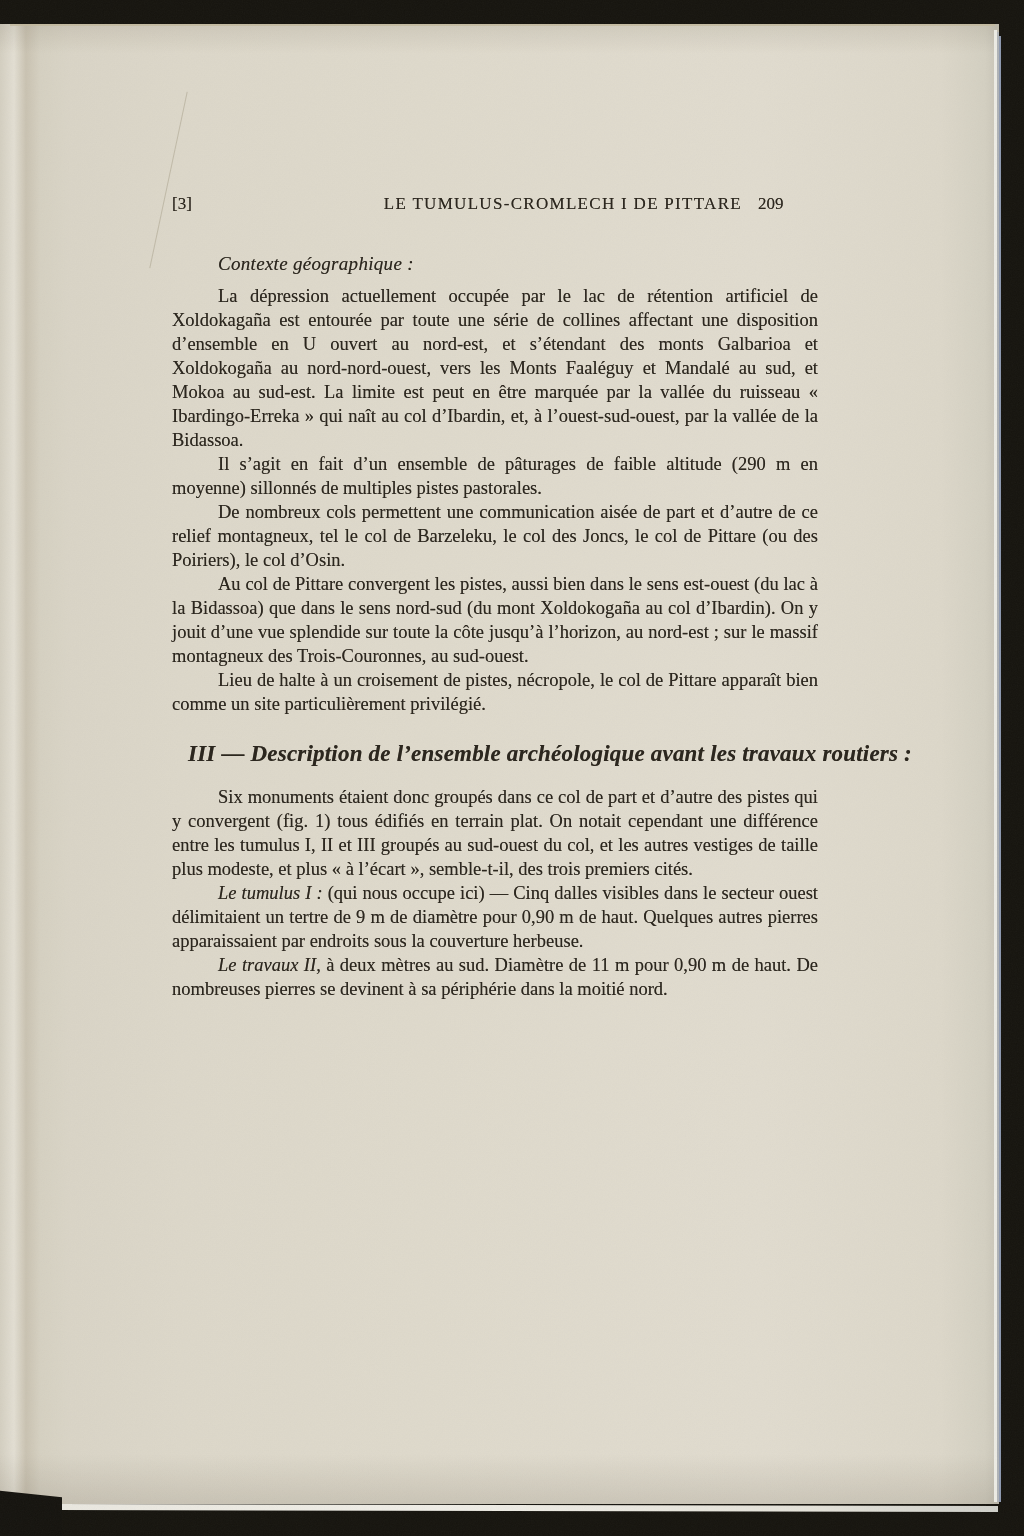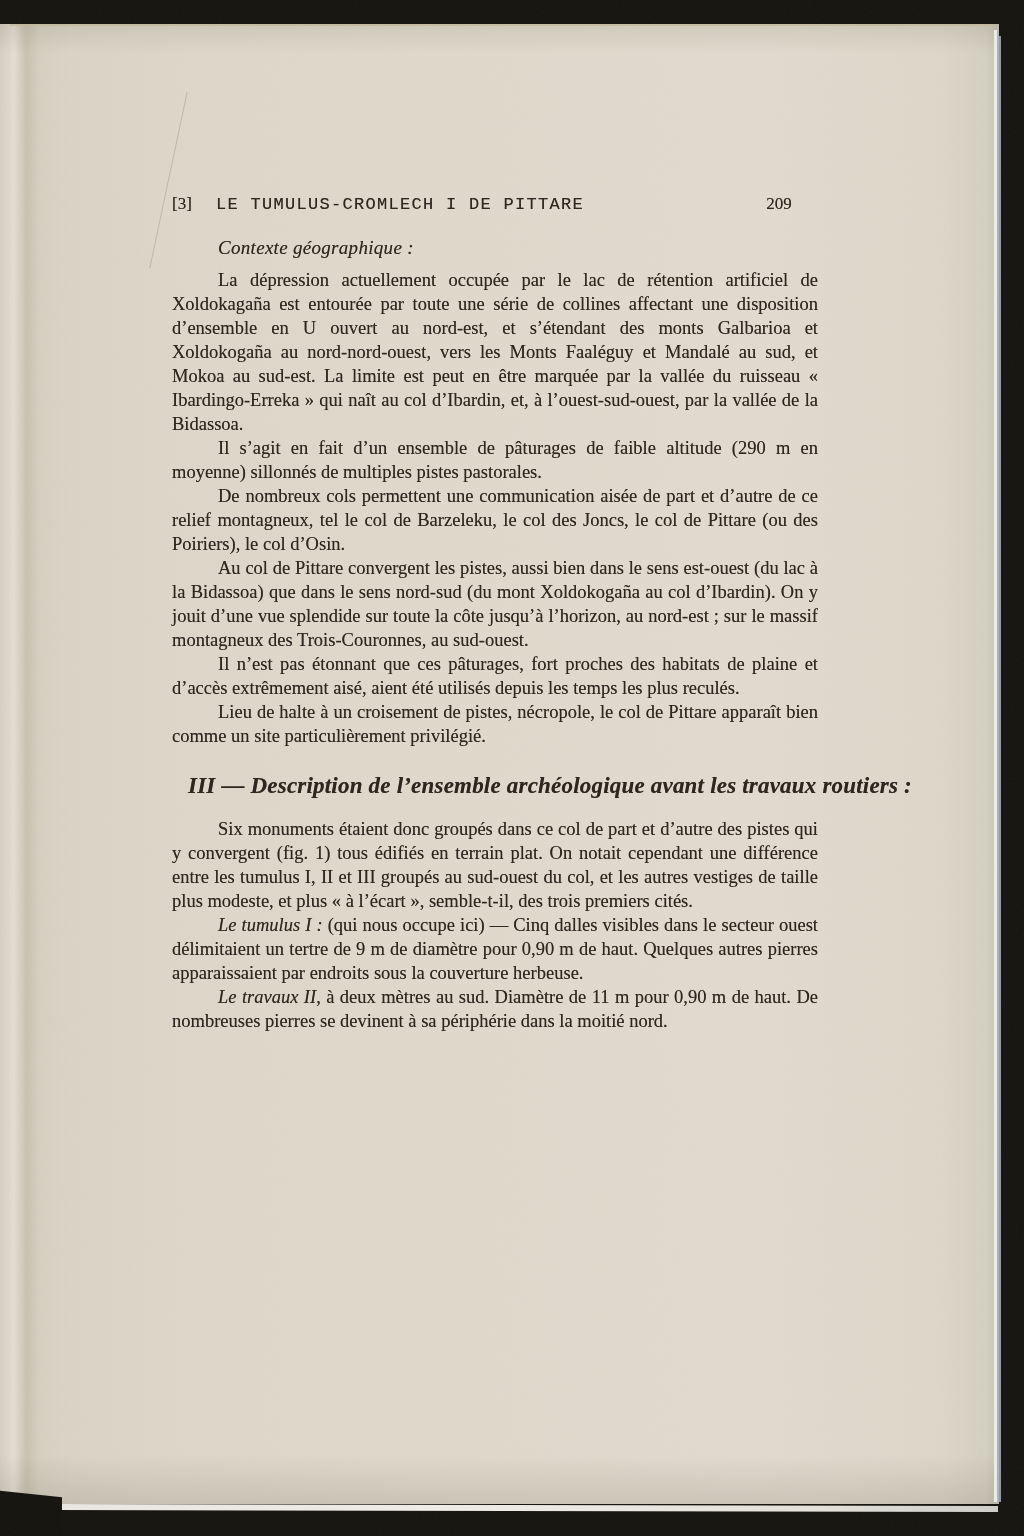--- a/index.html
+++ b/index.html
@@ -49,29 +49,29 @@
     color:#29241c;
     font-size:18.5px; line-height:24px;
     text-shadow:0 0 0.5px rgba(45,38,26,0.55);
   }
   .runhead {
     margin-top:168px; height:24px;
     display:flex; align-items:baseline;
     font-size:17px;
   }
   .runhead .ref { width:60px; }
-  .runhead .title { flex:1; text-align:left; letter-spacing:1.3px; transform:translateX(-16px); white-space:nowrap;font-family:Liberation Mono, monospace; }
-  .runhead .pagenum { width:60px; text-align:center; padding-right:18px; }
+  .runhead .title { flex:1; text-align:right; letter-spacing:1.3px; transform:translateX(-16px); white-space:nowrap; }
+  .runhead .pagenum { width:60px; text-align:left; padding-right:18px; }
 
   h2.ctx {
     font-weight:normal; font-style:italic;
     font-size:19px; line-height:24px;
     padding-left:46px; letter-spacing:0.3px;
   }
-  h2.ctx.first { margin-top:20px; margin-bottom:8px; }
+  h2.ctx.first { margin-top:36px; margin-bottom:8px; }
 
   p.body {
     text-align:justify; text-justify:inter-word;
     text-indent:46px; hyphens:auto;
   }
   p.body .lead { font-style:italic; }
 
   h3.sec {
     font-weight:bold; font-size:23px; line-height:24px;
     margin:26px 0 19px 16px; white-space:nowrap; letter-spacing:0.2px;font-style:italic;
@@ -98,21 +98,20 @@
       </div>
 
       <h2 class="ctx first">Contexte géographique :</h2>
 
       <p class="body">La dépression actuellement occupée par le lac de rétention artificiel de Xoldokagaña est entourée par toute une série de collines affectant une disposition d’ensemble en U ouvert au nord-est, et s’étendant des monts Galbarioa et Xoldokogaña au nord-nord-ouest, vers les Monts Faaléguy et Mandalé au sud, et Mokoa au sud-est. La limite est peut en être marquée par la vallée du ruisseau « Ibardingo-Erreka » qui naît au col d’Ibardin, et, à l’ouest-sud-ouest, par la vallée de la Bidassoa.</p>
       <p class="body">Il s’agit en fait d’un ensemble de pâturages de faible altitude (290 m en moyenne) sillonnés de multiples pistes pastorales.</p>
       <p class="body">De nombreux cols permettent une communication aisée de part et d’autre de ce relief montagneux, tel le col de Barzeleku, le col des Joncs, le col de Pittare (ou des Poiriers), le col d’Osin.</p>
       <p class="body">Au col de Pittare convergent les pistes, aussi bien dans le sens est-ouest (du lac à la Bidassoa) que dans le sens nord-sud (du mont Xoldokogaña au col d’Ibardin). On y jouit d’une vue splendide sur toute la côte jusqu’à l’horizon, au nord-est ; sur le massif montagneux des Trois-Couronnes, au sud-ouest.</p>
 
 
-      <p class="body">Il n’est pas étonnant que ces pâturages, fort proches des habitats de plaine et d’accès extrêmement aisé, aient été utilisés depuis les temps les plus reculés.</p>
       <p class="body">Lieu de halte à un croisement de pistes, nécropole, le col de Pittare apparaît bien comme un site particulièrement privilégié.</p>
 
       <h3 class="sec">III  —  Description de l’ensemble archéologique avant les travaux routiers :</h3>
 
       <p class="body">Six monuments étaient donc groupés dans ce col de part et d’autre des pistes qui y convergent (fig. 1) tous édifiés en terrain plat. On notait cependant une différence entre les tumulus I, II et III groupés au sud-ouest du col, et les autres vestiges de taille plus modeste, et plus « à l’écart », semble-t-il, des trois premiers cités.</p>
 
       <p class="body"><span class="lead">Le tumulus I :</span><span> (qui nous occupe ici) — Cinq dalles visibles dans le secteur ouest délimitaient un tertre de 9 m de diamètre pour 0,90 m de haut. Quelques autres pierres apparaissaient par endroits sous la couverture herbeuse.</span></p>
 
       <p class="body"><span class="lead">Le travaux II,</span><span> à deux mètres au sud. Diamètre de 11 m pour 0,90 m de haut. De nombreuses pierres se devinent à sa périphérie dans la moitié nord.</span></p>
 

